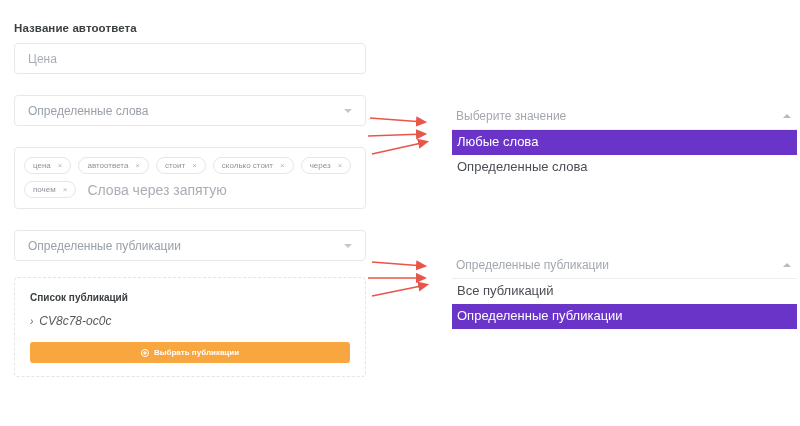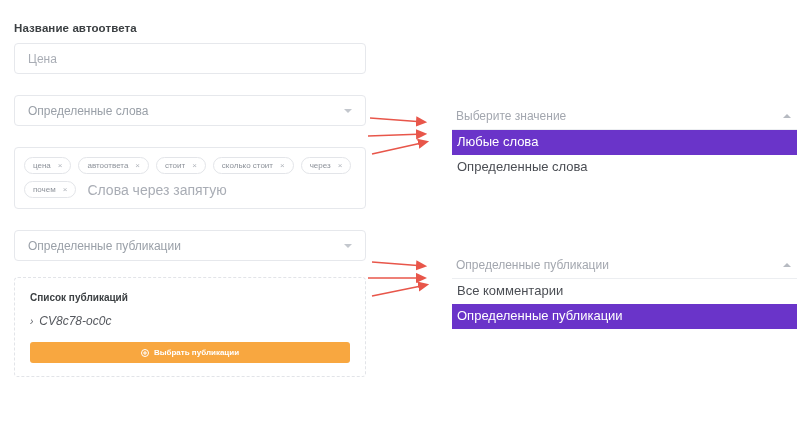--- a/index.html
+++ b/index.html
@@ -259,21 +259,21 @@
       <span>Определенные слова</span>
     </div>
   </div>
 
   <div class="dd" style="top:251px;">
     <div class="dd-value">
       <span>Определенные публикации</span>
       <span class="chev up"></span>
     </div>
     <div class="dd-opt">
-      <span>Все комментарии</span>
+      <span>Все публикаций</span>
     </div>
     <div class="dd-opt sel">
       <span>Определенные публикации</span>
     </div>
   </div>
 
   <div class="arrows" style="left:366px; top:108px;">
     <svg width="90" height="52" viewBox="0 0 90 52">
       <defs>
         <marker id="ah" markerWidth="7" markerHeight="7" refX="5" refY="3.2" orient="auto">

